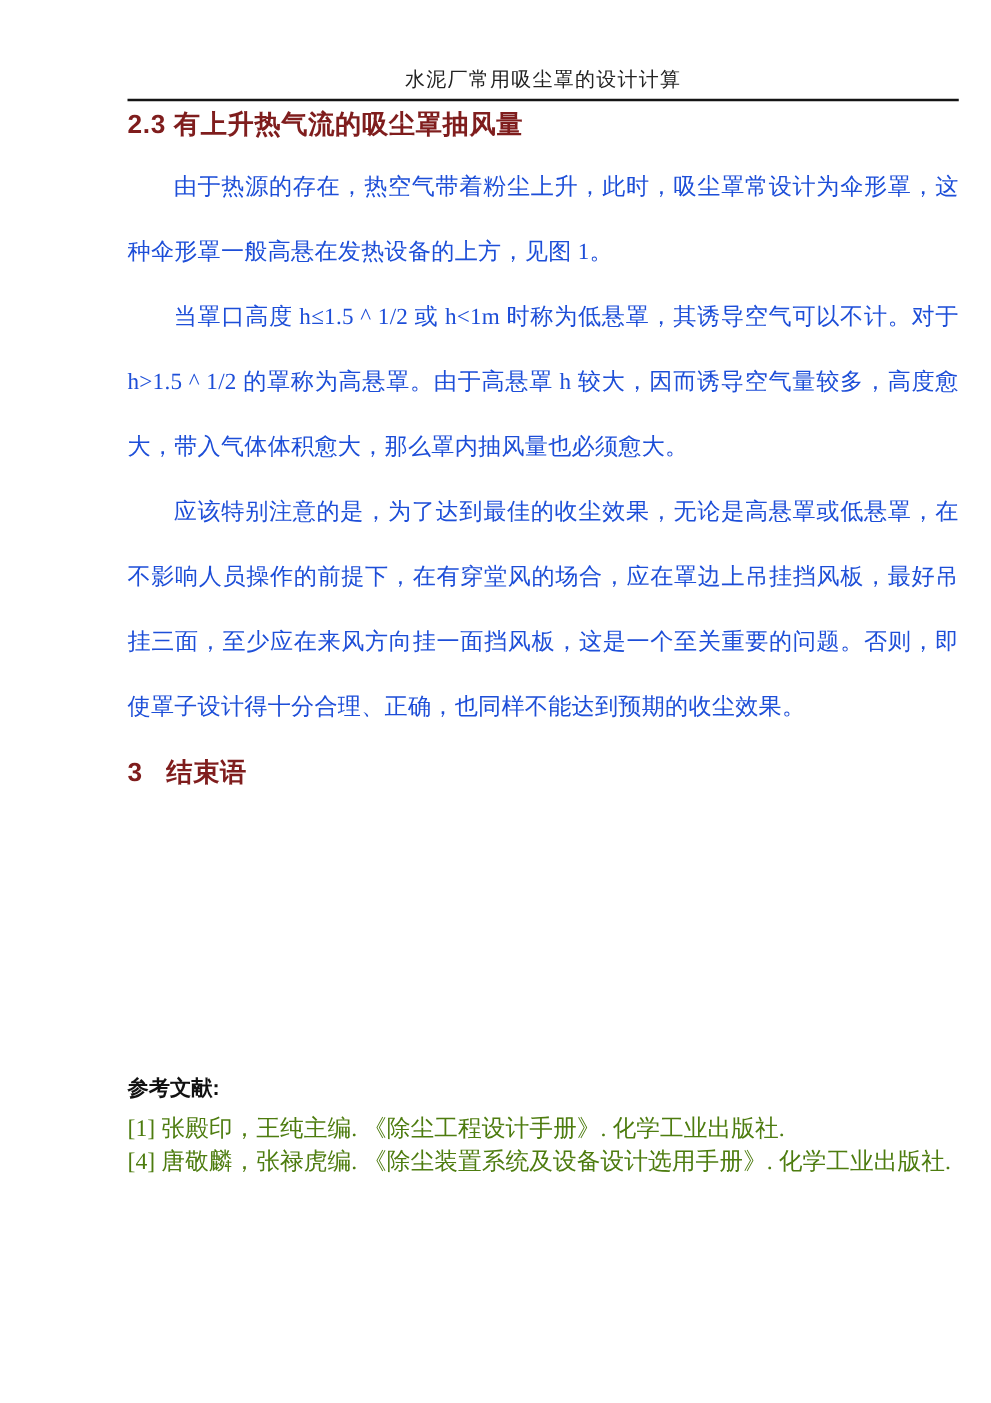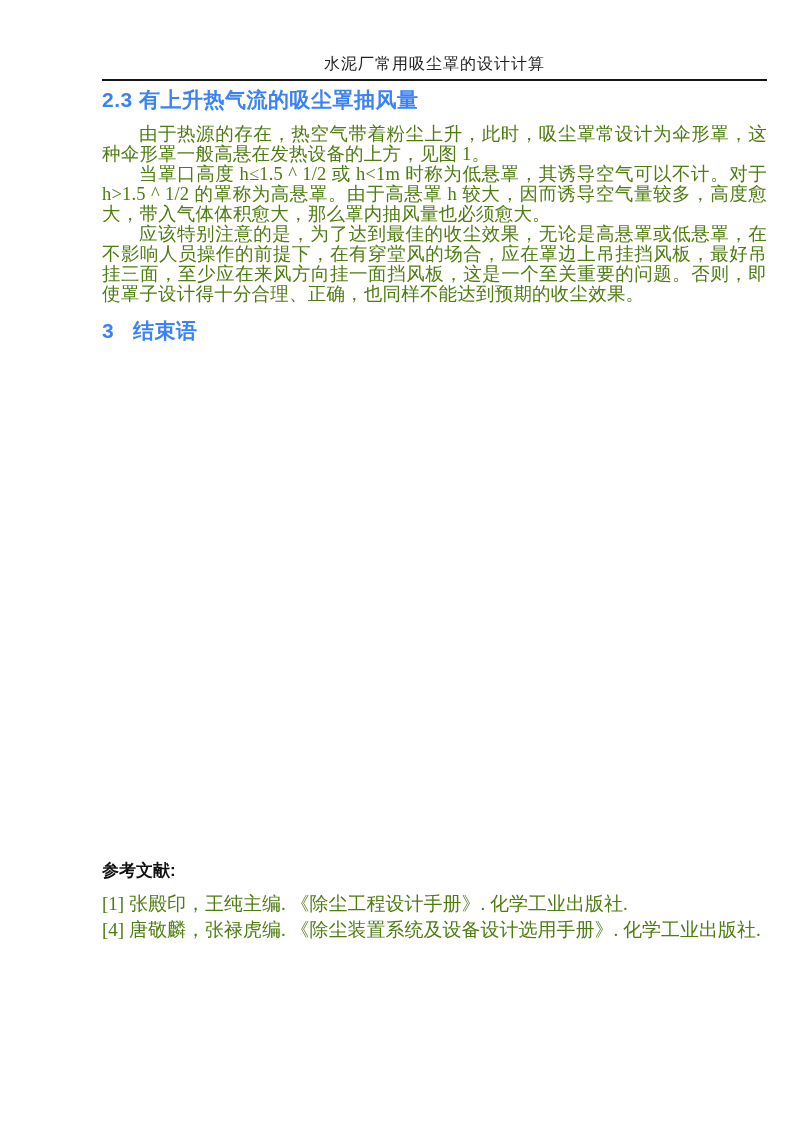--- a/index.html
+++ b/index.html
@@ -43,38 +43,38 @@
     left: 65px;
     width: 665px;
     top: 84px;
   }
   .sec-heading {
     font-family: "Liberation Sans", sans-serif;
     font-weight: 700;
     font-size: 21px;
     line-height: 27px;
     letter-spacing: 0.5px;
-    color: #3b82f6;
+    color: #7f1d1d;
     margin: 2px 0 11px 0;
   }
   .sec-heading.sec3 {
     margin: 13px 0 12px 0;
   }
   .sec-num {
     margin-right: 0.9em;
   }
   .body-para {
     font-family: "Liberation Serif", serif;
     font-size: 18.5px;
-    line-height: 20px;
+    line-height: 52px;
     text-align: justify;
     text-indent: 2em;
     letter-spacing: 0.2px;
     margin: 0;
-    color: #4d7c0f;
+    color: #1d4ed8;
   }
 
   
   .refs {
     position: absolute;
     left: 65px;
     width: 665px;
     top: 860px;
   }
   .refs-heading {

